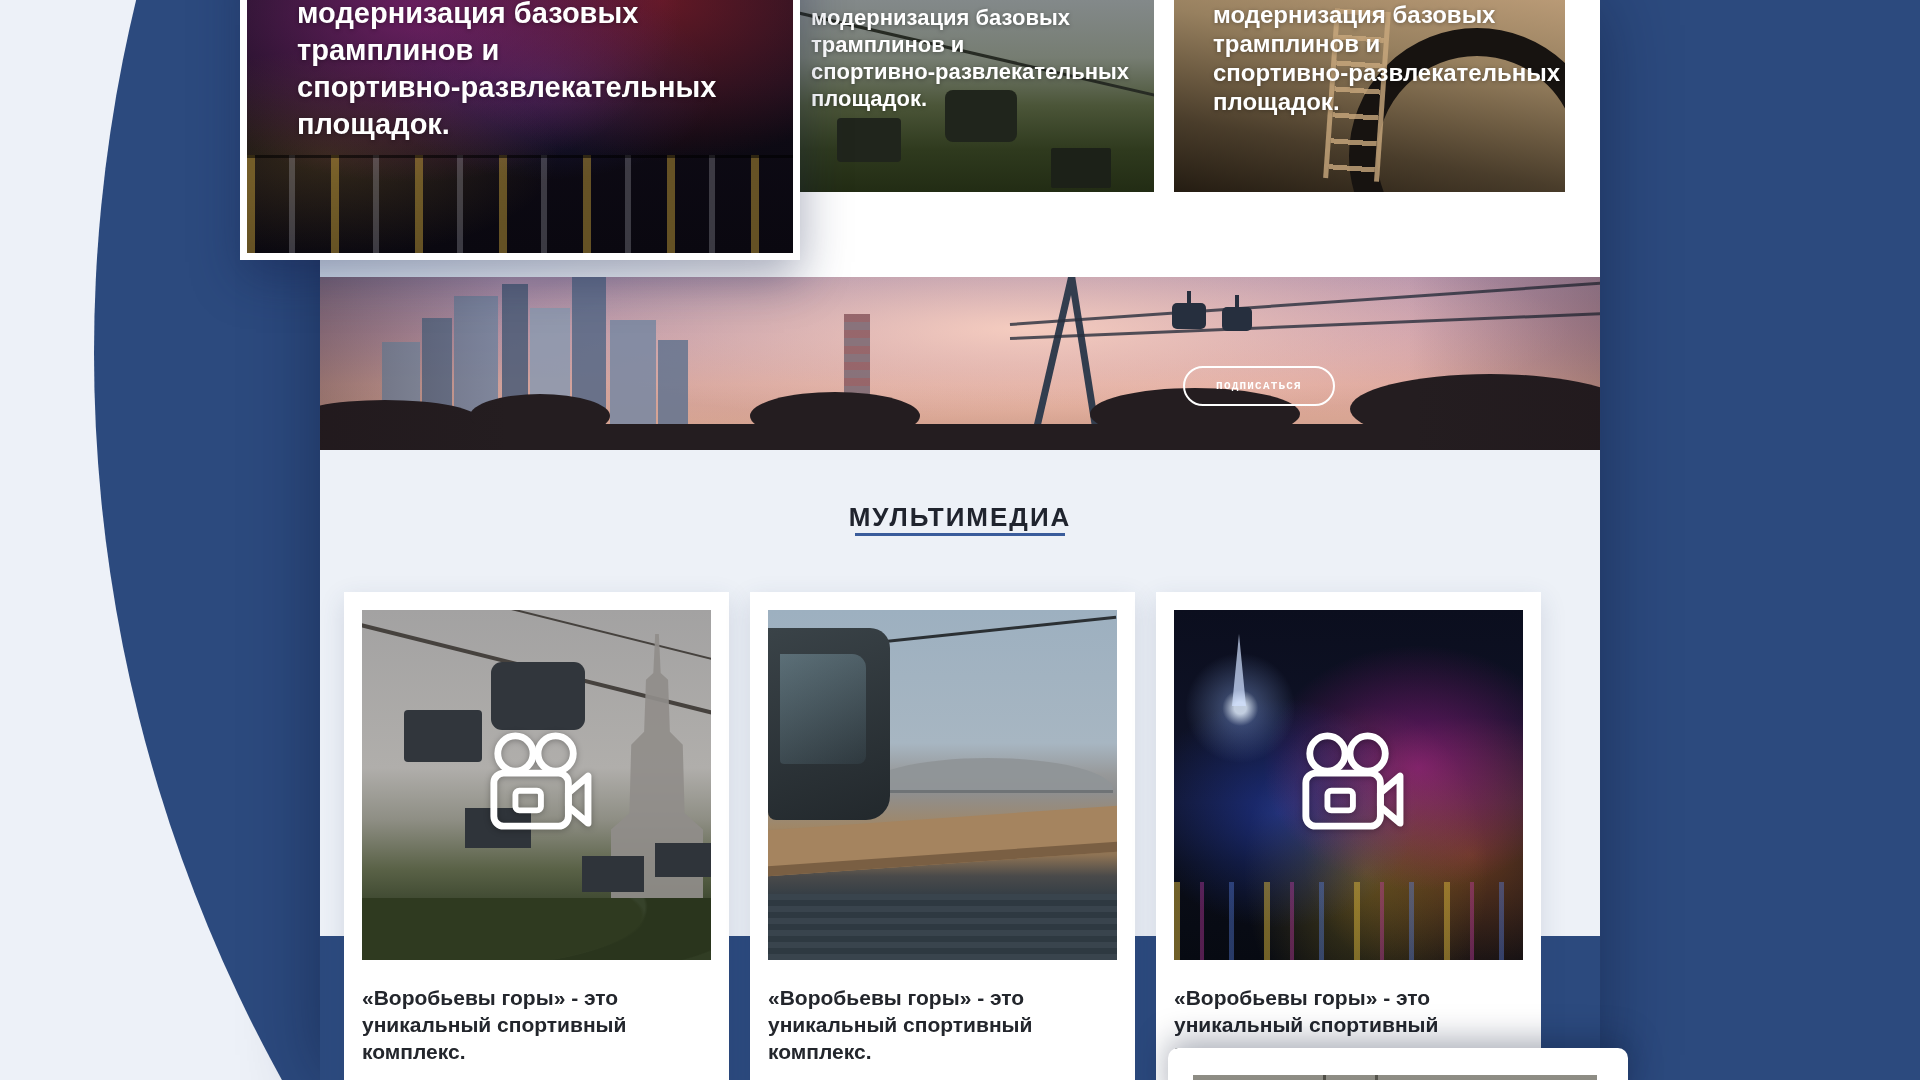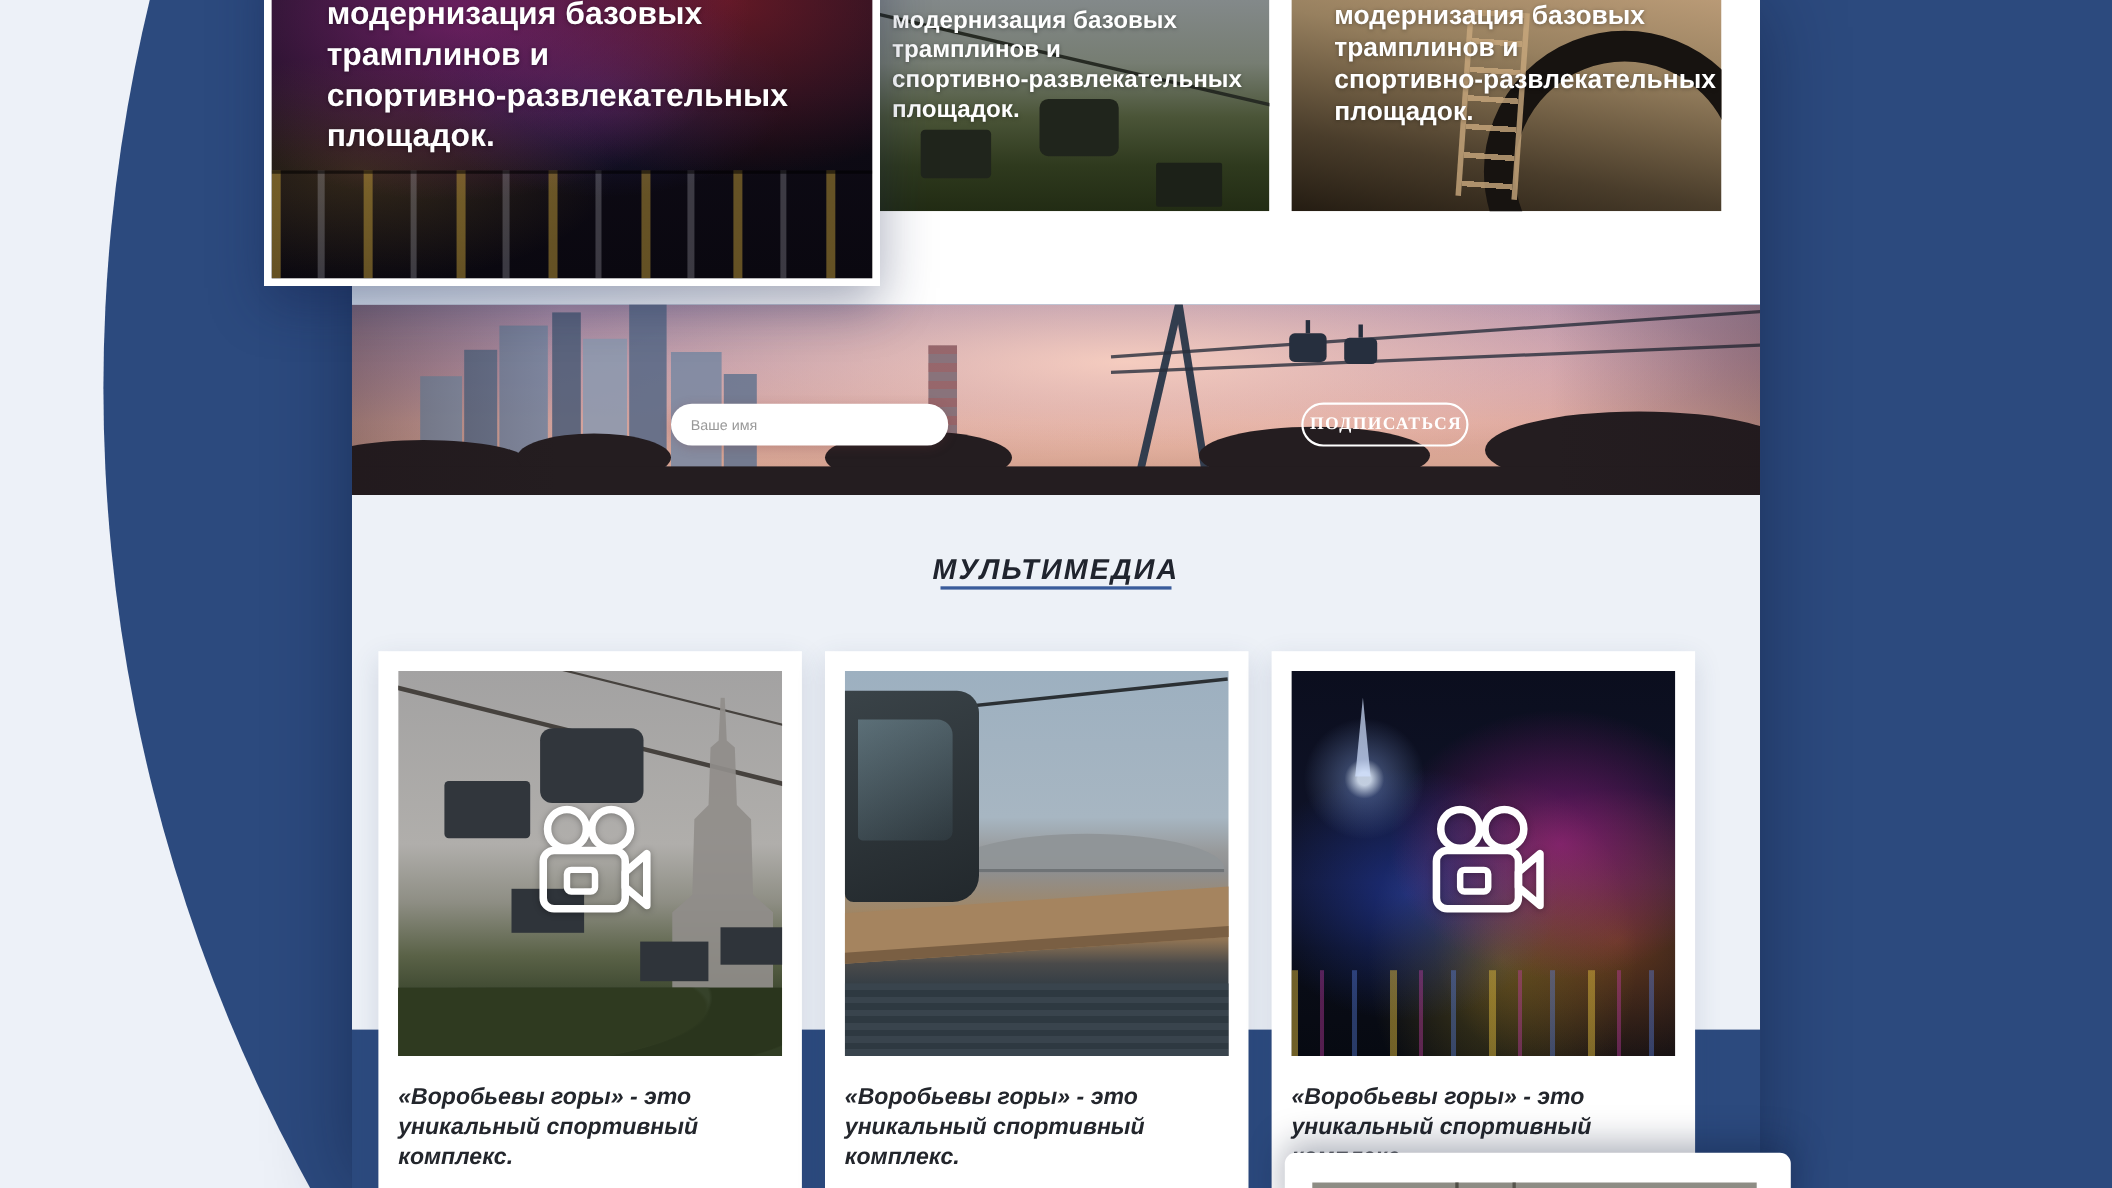--- a/index.html
+++ b/index.html
@@ -104,25 +104,25 @@
     background:linear-gradient(90deg,rgba(30,20,25,.35),transparent 15%,transparent 85%,rgba(30,20,25,.3));}
   .nl-title{position:absolute;left:0;right:0;top:32px;text-align:center;color:#fff;
     font-size:24px;font-weight:bold;letter-spacing:1px;z-index:5;text-shadow:0 1px 8px rgba(90,45,60,.45);}
   .nl-input{position:absolute;top:90px;height:38px;border-radius:19px;border:none;background:#fff;
     padding:0 18px;font-size:13px;color:#333;z-index:5;outline:none;
     box-shadow:0 2px 10px rgba(110,55,60,.25);font-family:inherit;box-sizing:border-box;}
   .nl-input::placeholder{color:#999;}
   .ni1{left:290px;width:252px;}
   .ni2{left:578px;width:248px;}
   .nl-btn{position:absolute;left:863px;top:89px;width:152px;height:40px;border-radius:20px;
-    border:2px solid #fff;background:transparent;color:#fff;font-size:16px;font-weight:bold;
-    letter-spacing:1.2px;z-index:5;cursor:pointer;font-family:Liberation Serif, serif;box-sizing:border-box;}
-
-  
-  .section-mm{position:absolute;left:0;top:450px;width:1280px;height:486px;background:#edf1f7;font-style:italic;}
+    border:2px solid #fff;background:transparent;color:#fff;font-size:11px;font-weight:bold;
+    letter-spacing:1.2px;z-index:5;cursor:pointer;font-family:Liberation Mono, monospace;box-sizing:border-box;}
+
+  
+  .section-mm{position:absolute;left:0;top:450px;width:1280px;height:486px;background:#edf1f7;}
   .mm-heading{position:absolute;top:52px;left:0;right:0;text-align:center;font-size:26px;
     font-weight:bold;letter-spacing:2px;color:#20242e;}
   .mm-underline{position:absolute;top:83px;left:50%;transform:translateX(-50%);
     width:210px;height:3px;background:#3a5c9b;}
   .mm-card{position:absolute;top:142px;width:349px;height:500px;background:#fff;padding:18px;
     box-shadow:0 8px 24px rgba(50,70,110,.15);cursor:pointer;}
   .mmc1{left:24px;}  .mmc2{left:430px;}  .mmc3{left:836px;}
   .mm-img{position:relative;width:349px;height:350px;overflow:hidden;}
   .mm-caption{margin-top:24px;font-size:21px;line-height:27px;font-weight:bold;color:#23262c;
     white-space:pre-line;}
@@ -241,21 +241,20 @@
       <div class="cabin cabA"></div>
       <div class="cabin cabB"></div>
       <div class="bump bm1"></div>
       <div class="bump bm2"></div>
       <div class="bump bm3"></div>
       <div class="bump bm4"></div>
       <div class="bump bm5"></div>
       <div class="silhouette"></div>
       <div class="vignette"></div>
 
-      <input class="nl-input ni1" type="text" placeholder="Ваше имя" style="">
       <button class="nl-btn">ПОДПИСАТЬСЯ</button>
     </div>
 
     <div class="section-mm">
       <div class="mm-heading">МУЛЬТИМЕДИА</div>
       <div class="mm-underline"></div>
 
       <div class="mm-card mmc1">
         <div class="mm-img">
           <div class="art-mm1"></div>

